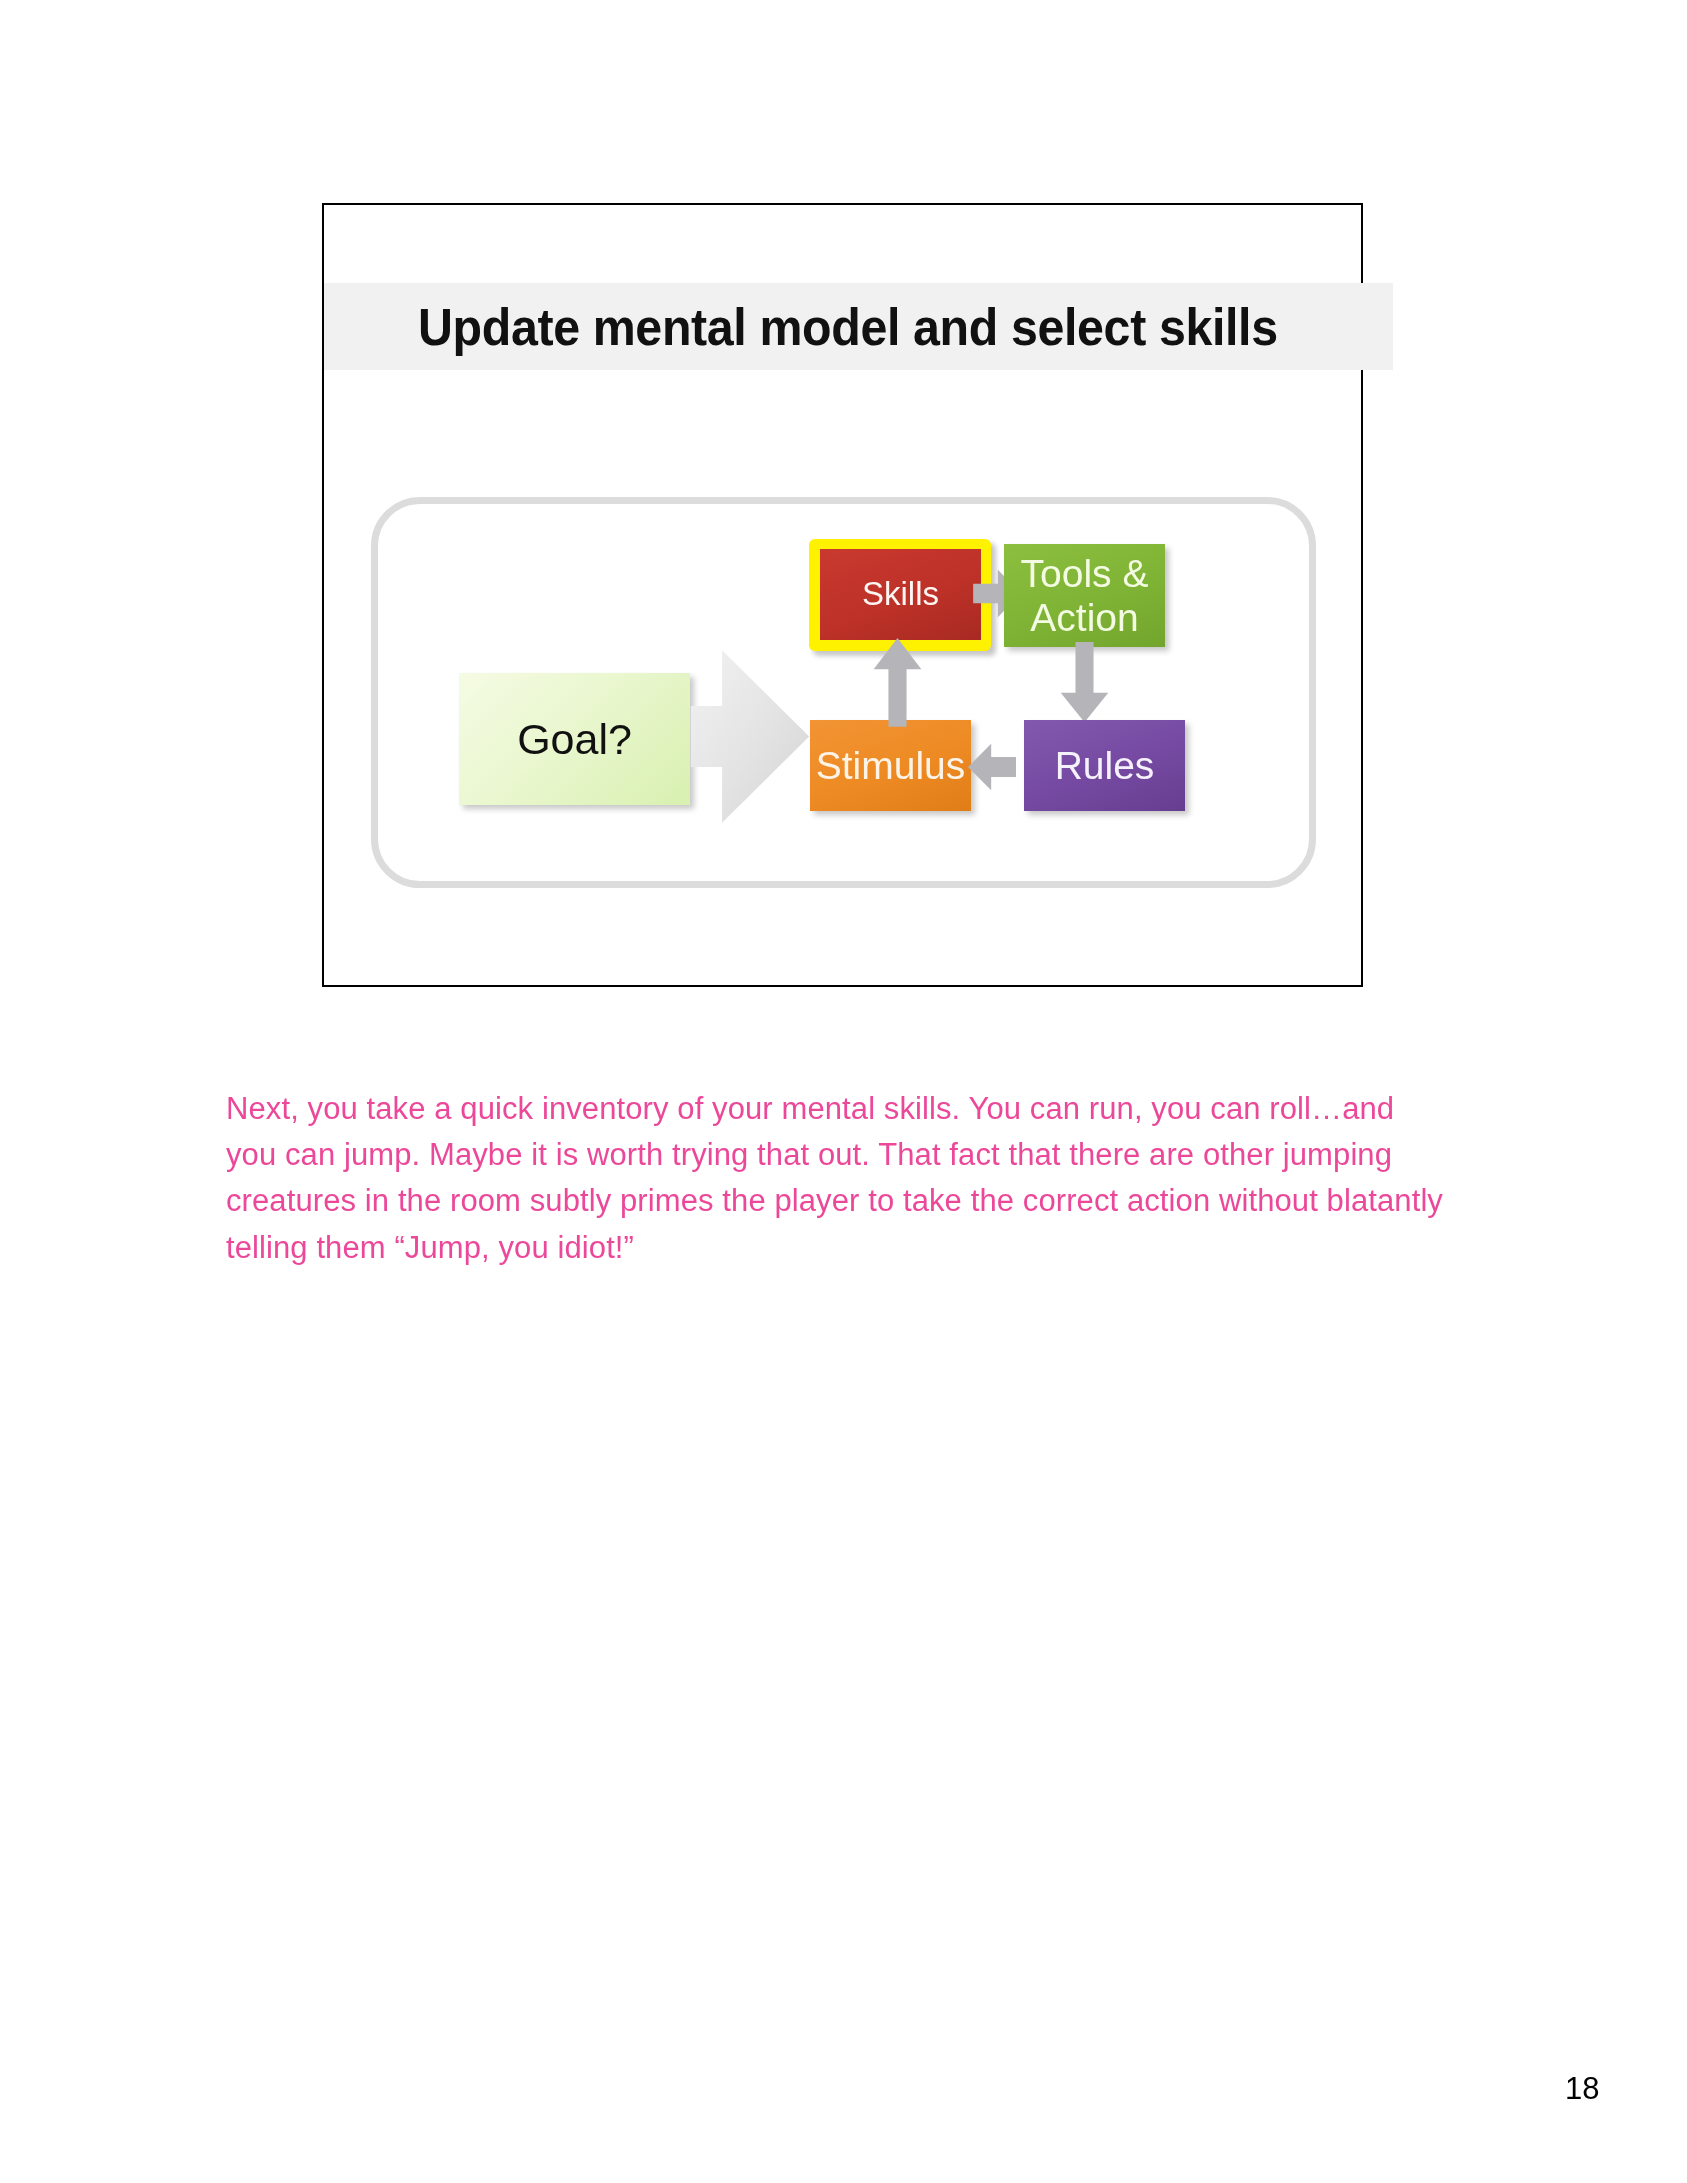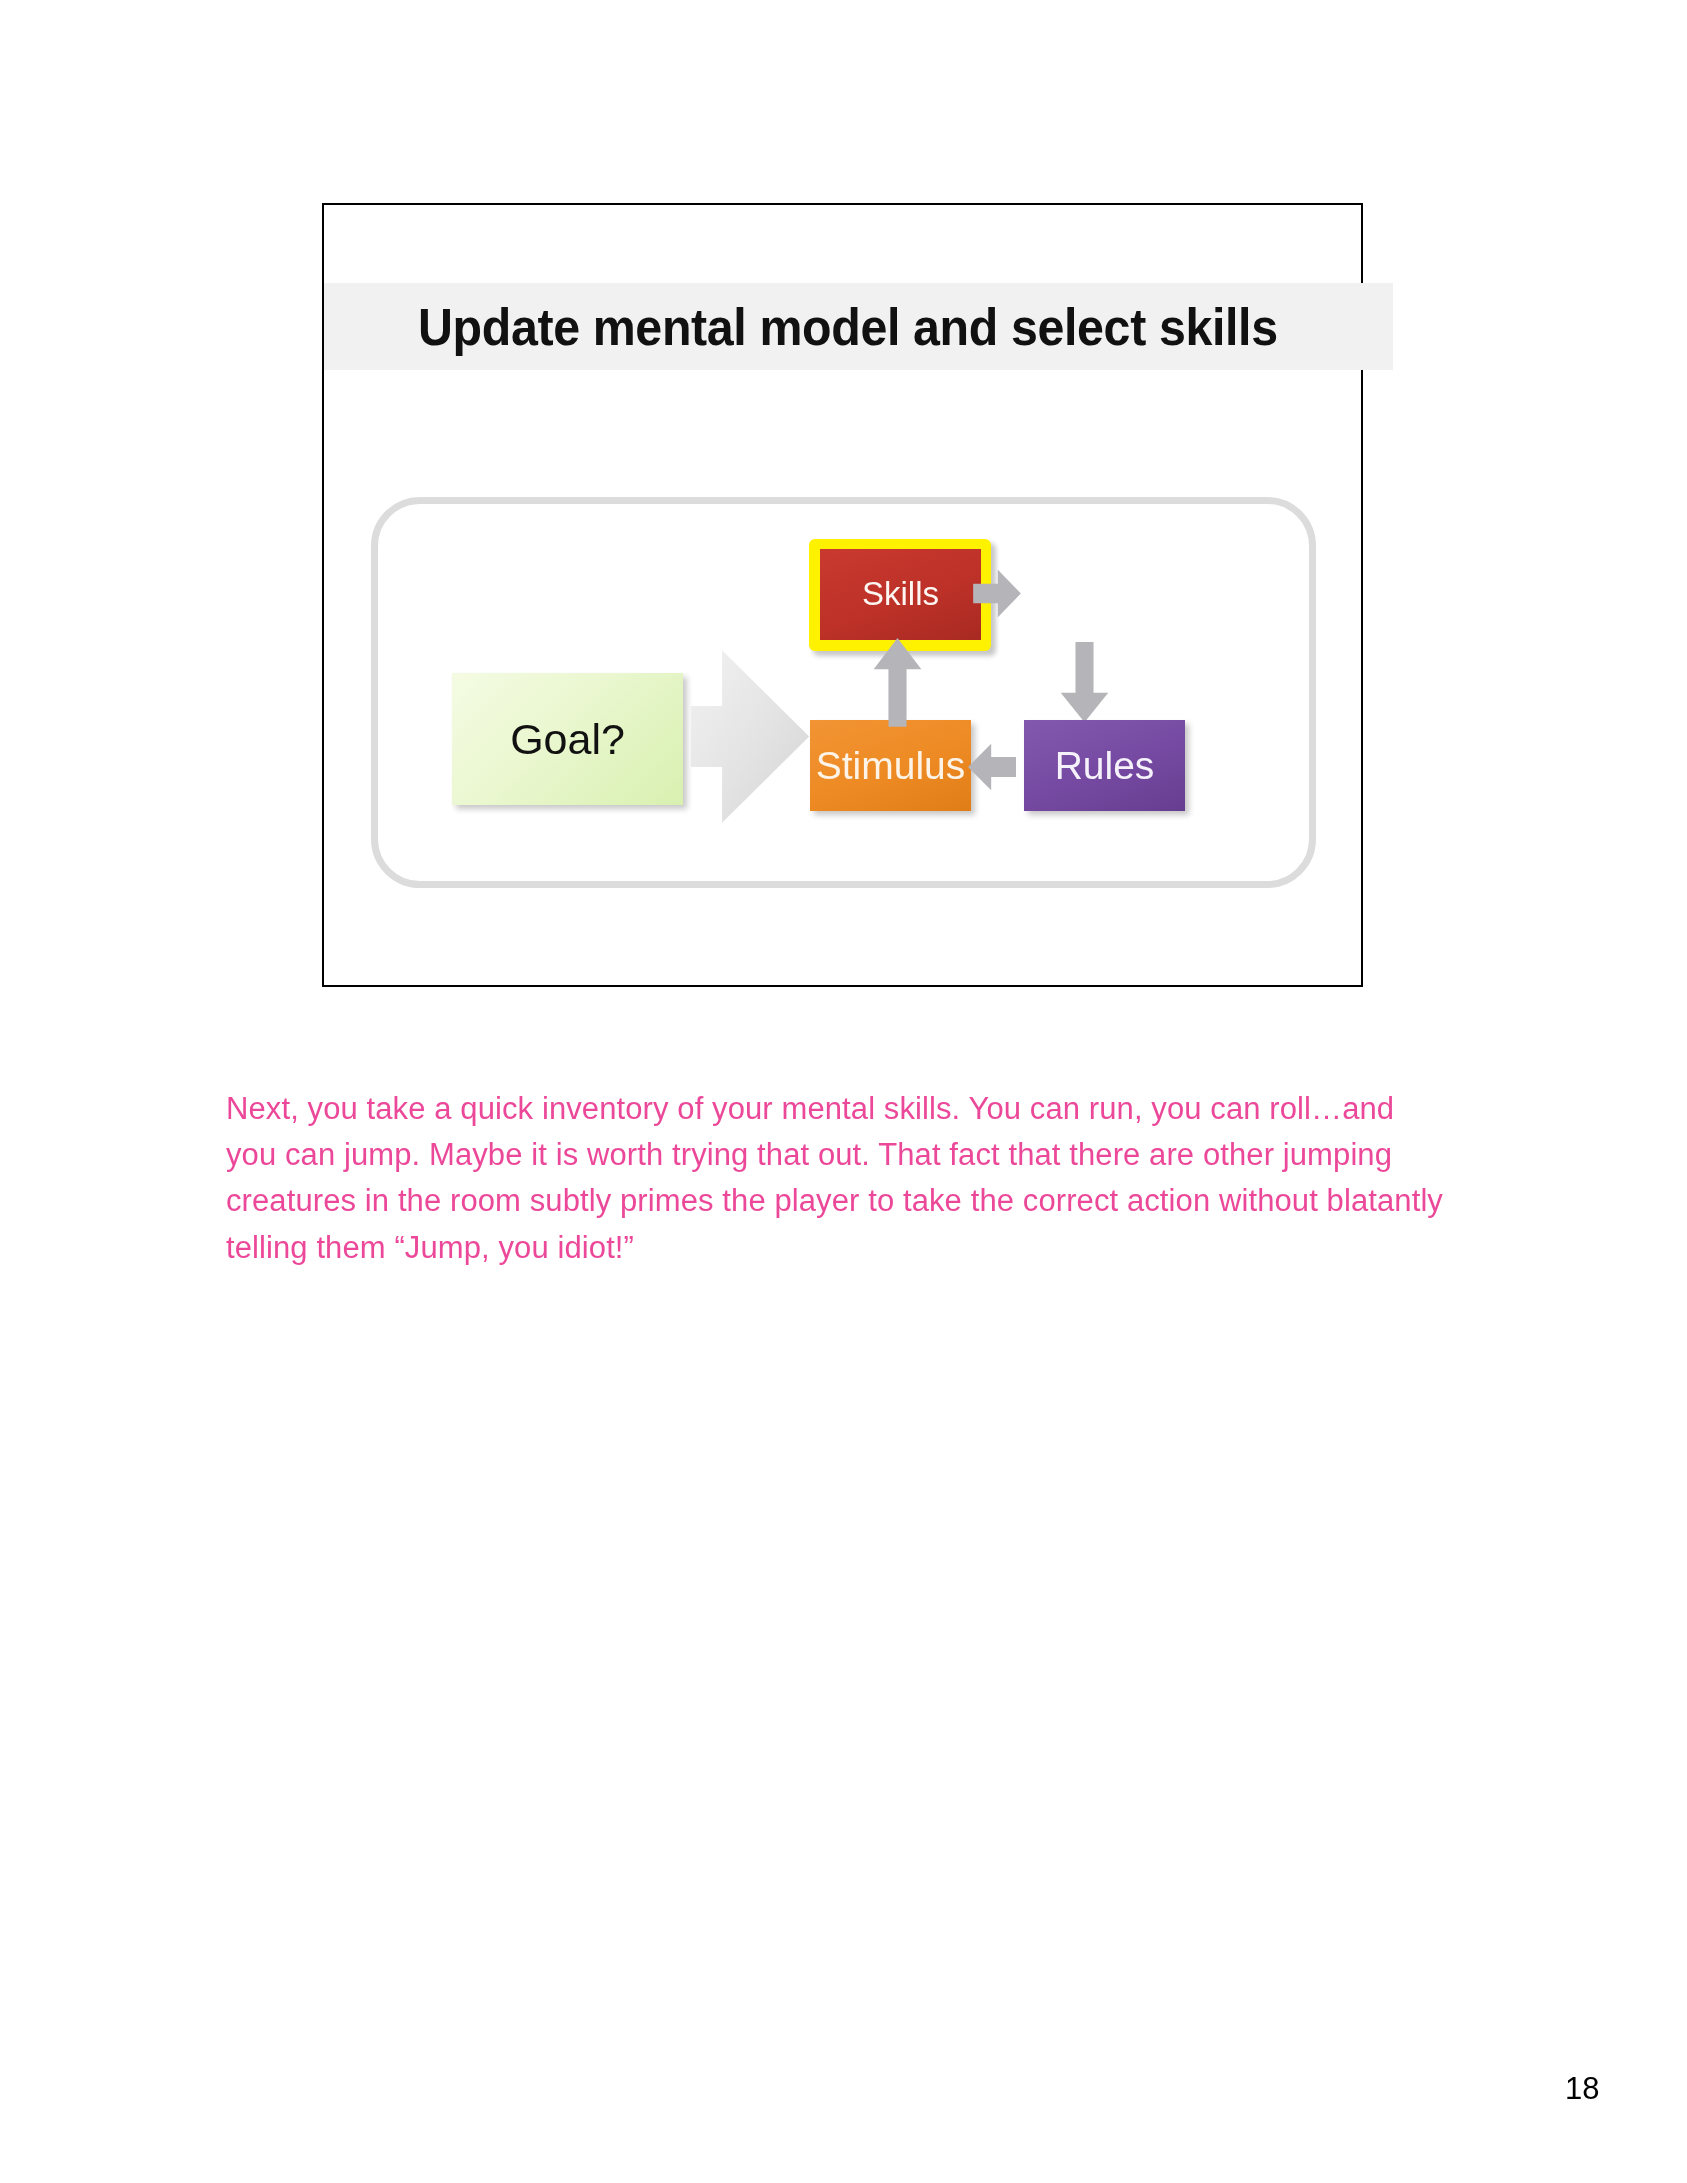--- a/index.html
+++ b/index.html
@@ -69,21 +69,21 @@
     display: flex;
     align-items: center;
     justify-content: center;
     text-align: center;
     box-shadow: 4.1px 4.1px 5.8px rgba(0,0,0,0.22);
     line-height: 1.12;
   }
 
   
   #node-goal {
-    left: 74px;
+    left: 81px;
     top: 169px;
     width: 231px;
     height: 132px;
     background: linear-gradient(135deg, #f4fbe3 0%, #eaf7cf 45%, #d8f0b0 100%);
     color: #111111;
     font-size: 43px;
     justify-content: center;
   }
 
   
@@ -207,20 +207,24 @@
 
     <div id="node-skills-highlight"></div>
     <div class="node" id="node-skills">
       <span>Skills</span>
     </div>
 
     <svg class="arrow-svg" id="arrow-skills-to-tools" viewBox="0 0 58 62">
       <path d="M 0,19 L 30,19 L 30,2 L 58,31 L 30,60 L 30,43 L 0,43 Z" fill="#b4b4b9"></path>
     </svg>
 
+    <div class="node" id="node-tools">
+      <span>Tools &amp;</span>
+      <span>Action</span>
+    </div>
 
     <svg class="arrow-svg" id="arrow-tools-to-rules" viewBox="0 0 62 100">
       <path d="M 20,0 L 42,0 L 42,62 L 60,62 L 31,98 L 2,62 L 20,62 Z" fill="#b4b4b9"></path>
     </svg>
 
     <div class="node" id="node-stimulus">
       <span>Stimulus</span>
     </div>
 
     <svg class="arrow-svg" id="arrow-rules-to-stimulus" viewBox="0 0 58 58">

